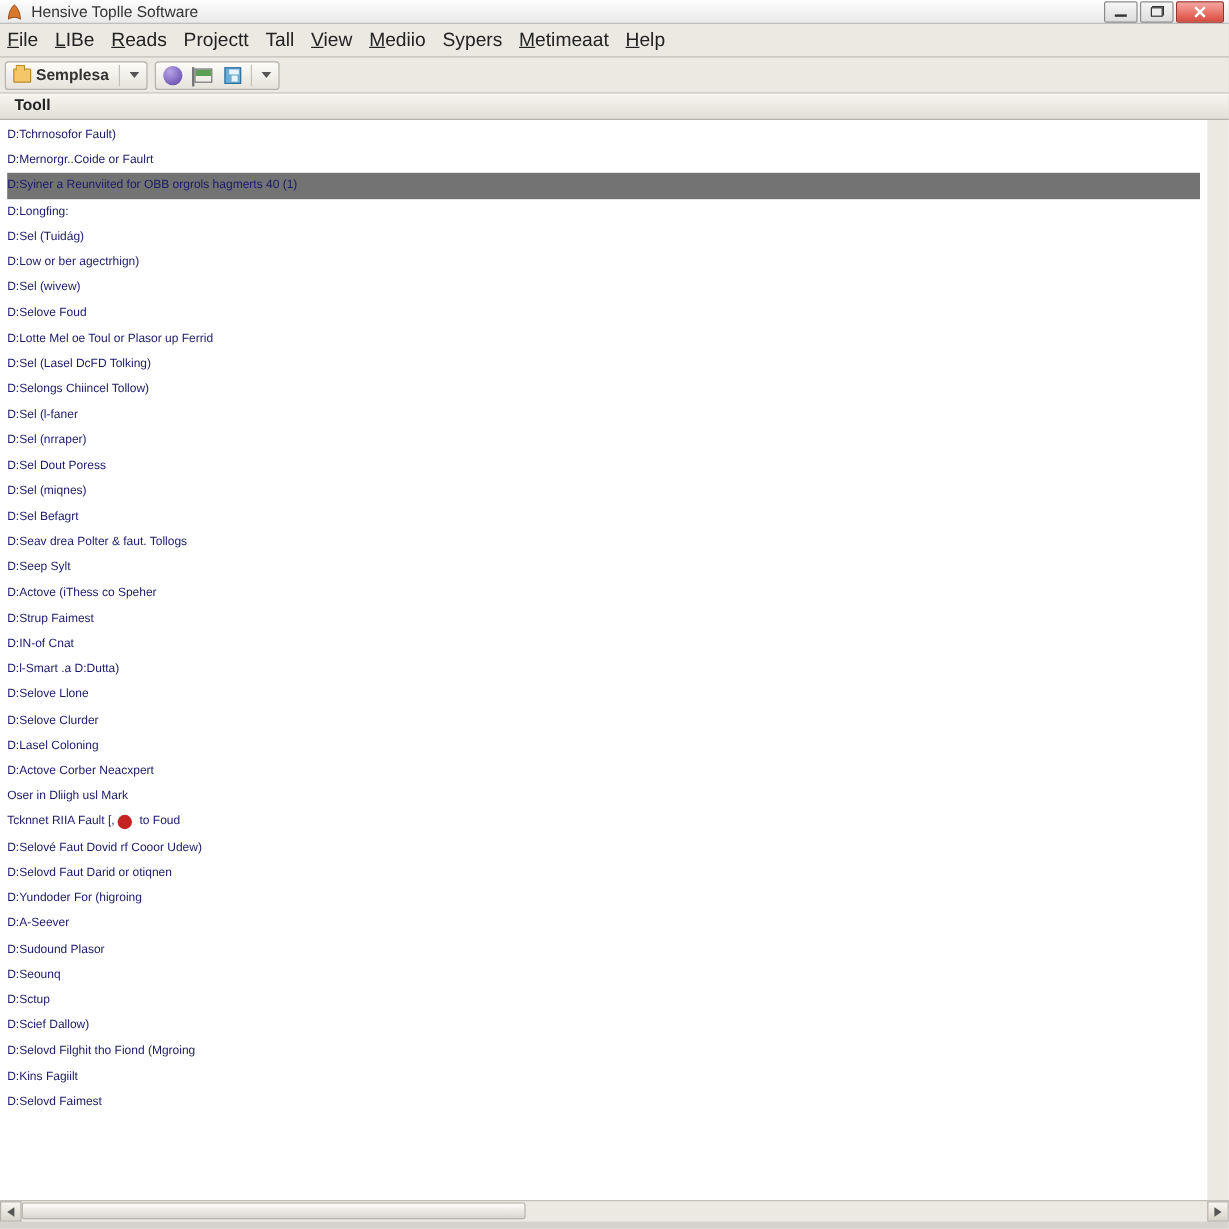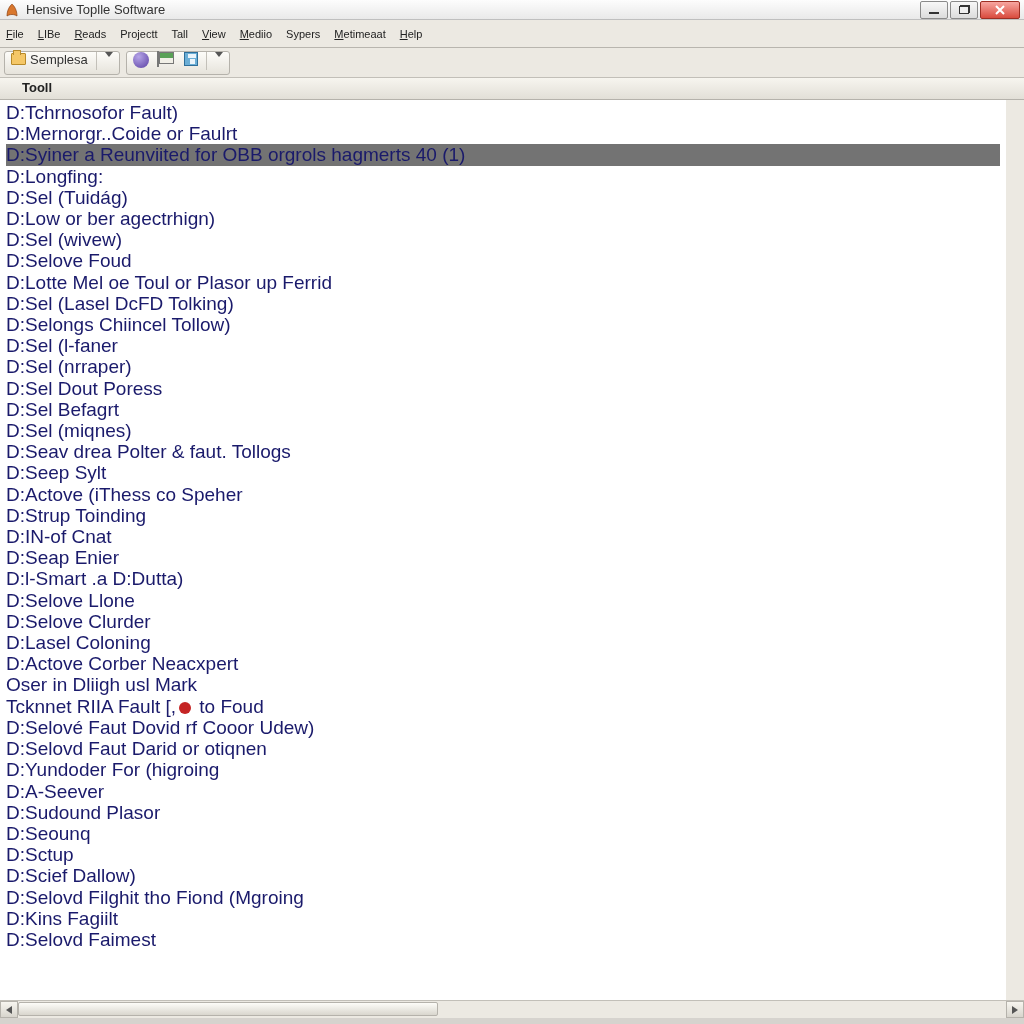--- a/index.html
+++ b/index.html
@@ -44,85 +44,86 @@
 
   
   .menubar {
     height: 28px;
     background: #ece9e2;
     border-bottom: 1px solid #b8b5ae;
     display: flex;
     align-items: center;
     padding: 0 6px;
     gap: 14px;
-    font-size: 11px;
+    font-size: 16px;
     color: #222;
   }
   .menu-item { cursor: default; }
   .menu-item .ul { text-decoration: underline; }
 
   
   .toolbar {
     height: 30px;
     background: #ece9e2;
     border-bottom: 1px solid #c2bfb8;
     display: flex;
     align-items: center;
     padding: 2px 4px;
     gap: 6px;
   }
   .tool-group {
-    display: flex; align-items:flex-start;
+    display: flex; align-items:center;
     border: 1px solid #b5b2ab;
     background: linear-gradient(to bottom,#fdfcf9,#e6e3db);
     border-radius: 3px;
     height: 24px;
     padding: 0 4px;
     gap: 6px;
+    font-weight: bold;
   }
   .tool-group .sep { width:1px; height:18px; background:#c3c0b9; }
   .tool-btn { display:flex; align-items:center; gap:4px; font-size:13px; color:#333; padding: 0 2px; }
   .folder-icon { width:15px; height:12px; background:#f5c767; border:1px solid #b88a2a; border-radius:1px; position:relative;}
   .folder-icon::before{content:"";position:absolute;top:-4px;left:1px;width:6px;height:4px;background:#f5c767;border:1px solid #b88a2a;border-bottom:none;border-radius:1px 1px 0 0;}
   .dd-caret { width:0;height:0;border-left:4px solid transparent;border-right:4px solid transparent;border-top:5px solid #555;}
   .globe-icon{width:16px;height:16px;border-radius:50%;background:radial-gradient(circle at 35% 30%, #b6a5e8, #5a3fa3);}
   .flag-icon{width:15px;height:12px;background:linear-gradient(#5aa157 50%, #f1efe7 50%);border:1px solid #777;position:relative;}
   .flag-icon::after{content:"";position:absolute;left:-3px;top:-2px;width:2px;height:16px;background:#777;}
   .disk-icon{width:14px;height:14px;background:#6baed6;border:1px solid #2f6f9a;position:relative;}
   .disk-icon::before{content:"";position:absolute;top:1px;left:3px;width:8px;height:4px;background:#eaf4fb;}
   .disk-icon::after{content:"";position:absolute;bottom:1px;right:2px;width:5px;height:5px;background:#eaf4fb;}
 
   
   .list-header {
     height: 22px;
     background: linear-gradient(to bottom,#f7f5ef,#e2dfd7);
     border-bottom: 1px solid #b5b2ab;
     font-size: 13px; font-weight: bold;
-    padding: 2px 22px;
+    padding: 2px 12px;
     color: #222;
   }
 
   
   .content-wrap {
     position: relative;
     background: #fff;
     height: calc(1024px - 26px - 28px - 30px - 22px - 18px);
     overflow: hidden;
     border-right: 18px solid #ece9e2;
   }
   .vscroll {
     position:absolute; top:0; right:-18px; width:18px; height:100%;
     background:#ece9e2;
     display:flex; flex-direction:column; justify-content:space-between;
   }
   .vscroll .arrow{height:18px;background:linear-gradient(#f7f5ef,#d8d5cd);border:1px solid #b5b2ab;display:flex;align-items:center;justify-content:center;}
   .vscroll .arrow .tri-up{width:0;height:0;border-left:4px solid transparent;border-right:4px solid transparent;border-bottom:6px solid #555;}
   .vscroll .arrow .tri-dn{width:0;height:0;border-left:4px solid transparent;border-right:4px solid transparent;border-top:6px solid #555;}
   .list {
-    font-size: 19px;
+    font-size: 10px;
     line-height: 21.2px;
     padding: 2px 6px 0 6px;
   }
   .row { white-space: nowrap; color:#1a1a6b; cursor: default;}
   .row.sel { background:#737373; }
   .row .red-dot { display:inline-block; width:12px; height:12px; background:#c52424; border-radius:50%; vertical-align:middle; margin:0 3px;}
 
   
   .hscroll {
     height: 18px;
@@ -213,28 +214,27 @@
       <div class="row">D:Sel (Tuidág)</div>
       <div class="row">D:Low or ber agectrhign)</div>
       <div class="row">D:Sel (wivew)</div>
       <div class="row">D:Selove Foud</div>
       <div class="row">D:Lotte Mel oe Toul or Plasor up Ferrid</div>
       <div class="row">D:Sel (Lasel DcFD Tolking)</div>
       <div class="row">D:Selongs Chiincel Tollow)</div>
       <div class="row">D:Sel (l-faner</div>
       <div class="row">D:Sel (nrraper)</div>
       <div class="row">D:Sel Dout Poress</div>
+      <div class="row">D:Sel (miqnes)</div>
       <div class="row">D:Sel Befagrt</div>
-      <div class="row">D:Sel (miqnes)</div>
       <div class="row">D:Seav drea Polter &amp; faut. Tollogs</div>
       <div class="row">D:Seep Sylt</div>
       <div class="row">D:Actove (iThess co Speher</div>
-      <div class="row">D:Strup Toinding</div>
+      <div class="row">D:Strup Faimest</div>
       <div class="row">D:IN-of Cnat</div>
-      <div class="row">D:Seap Enier</div>
       <div class="row">D:l-Smart .a D:Dutta)</div>
       <div class="row">D:Selove Llone</div>
       <div class="row">D:Selove Clurder</div>
       <div class="row">D:Lasel Coloning</div>
       <div class="row">D:Actove Corber Neacxpert</div>
       <div class="row">Oser in Dliigh usl Mark</div>
       <div class="row"><span>Tcknnet RIIA Fault [,</span><span class="red-dot"></span><span> to Foud</span></div>
       <div class="row">D:Selové Faut Dovid rf Cooor Udew)</div>
       <div class="row">D:Selovd Faut Darid or otiqnen</div>
       <div class="row">D:Yundoder For (higroing</div>

